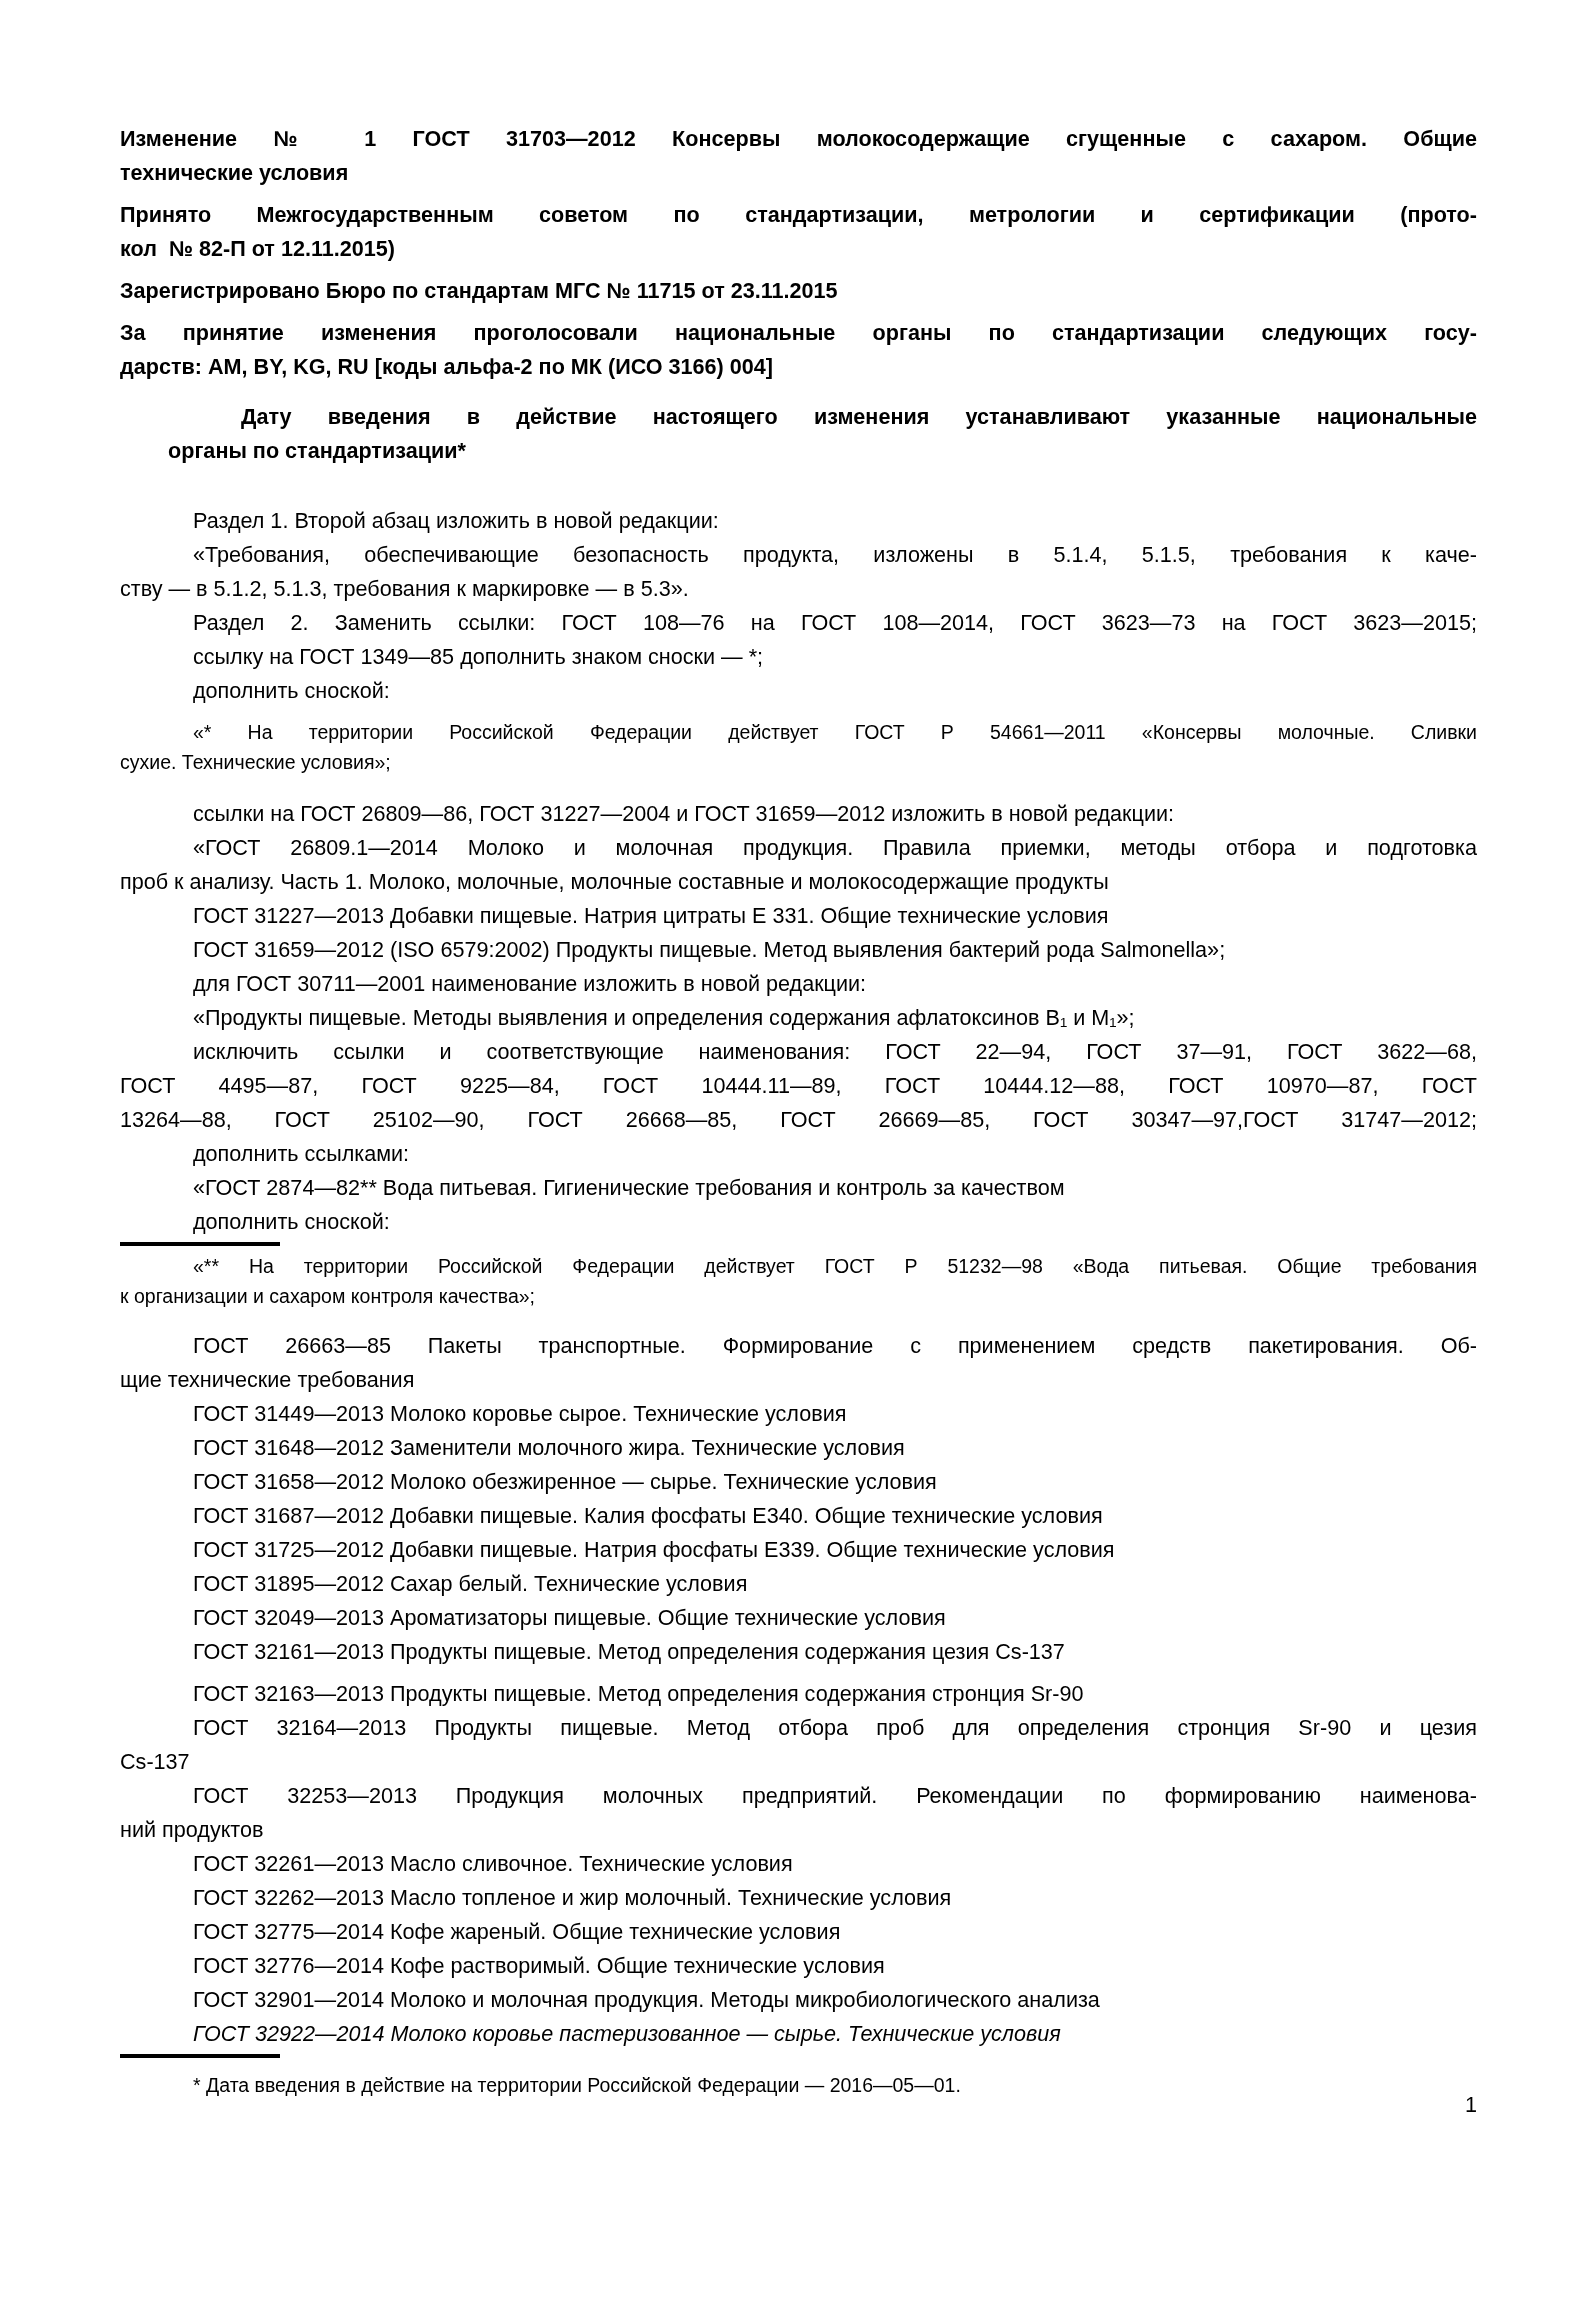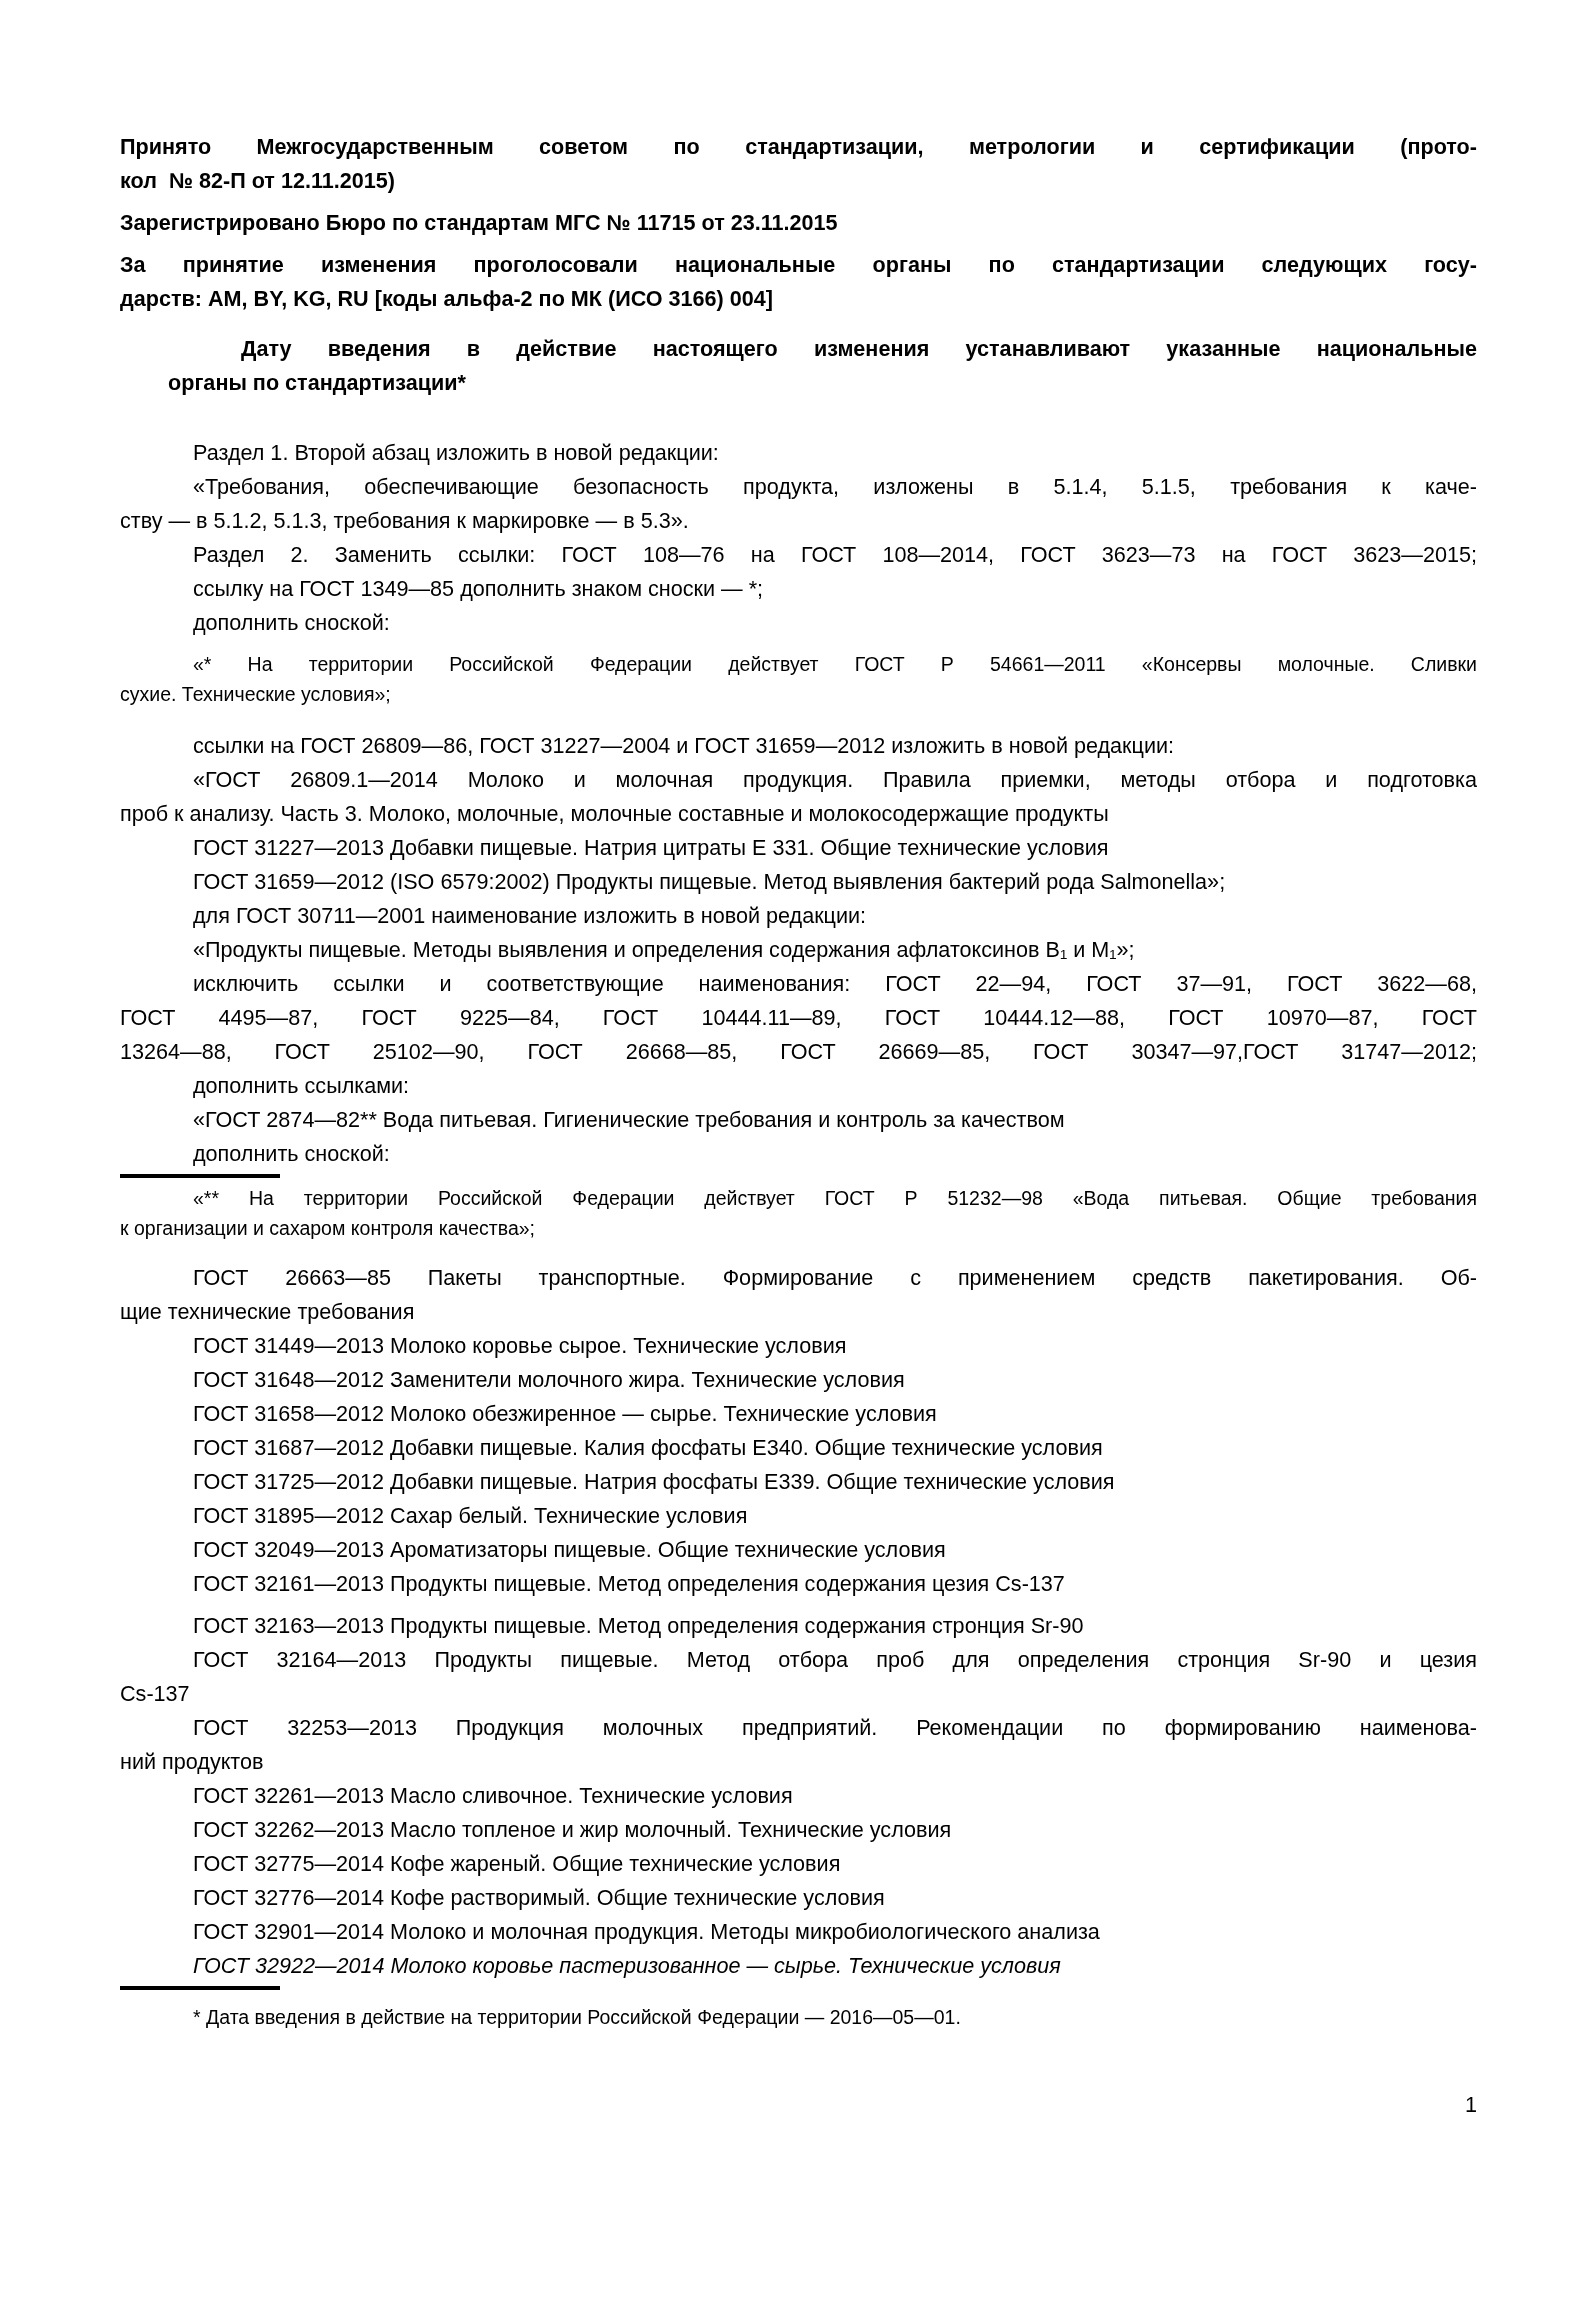--- a/index.html
+++ b/index.html
@@ -57,20 +57,24 @@
     text-align: right;
     font-size: 21.6px;
     line-height: 34px;
   }
 </style>
 </head>
 <body>
 
 <div class="page">
   <div id="doc">
+      <div class="para hdr" style="margin-top: 0px;">
+        <div class="ln j">Изменение № 1 ГОСТ 31703—2012 Консервы молокосодержащие сгущенные с сахаром. Общие</div>
+        <div class="ln">технические условия</div>
+      </div>
       <div class="para hdr" style="margin-top: 8px;">
         <div class="ln j">Принято Межгосударственным советом по стандартизации, метрологии и сертификации (прото-</div>
         <div class="ln">кол&nbsp;&nbsp;№ 82-П от 12.11.2015)</div>
       </div>
       <div class="para hdr" style="margin-top: 8px;">
         <div class="ln">Зарегистрировано Бюро по стандартам МГС № 11715 от 23.11.2015</div>
       </div>
       <div class="para hdr" style="margin-top: 8px;">
         <div class="ln j">За принятие изменения проголосовали национальные органы по стандартизации следующих госу-</div>
         <div class="ln">дарств: AM, BY, KG, RU [коды альфа-2 по МК (ИСО 3166) 004]</div>
@@ -97,21 +101,21 @@
       </div>
       <div class="para fn" style="margin-top: 8.8px;">
         <div class="ln j indent">«* На территории Российской Федерации действует ГОСТ Р 54661—2011 «Консервы молочные. Сливки</div>
         <div class="ln">сухие. Технические условия»;</div>
       </div>
       <div class="para bdy" style="margin-top: 20px;">
         <div class="ln indent">ссылки на ГОСТ 26809—86, ГОСТ 31227—2004 и ГОСТ 31659—2012 изложить в новой редакции:</div>
       </div>
       <div class="para bdy" style="margin-top: 0px;">
         <div class="ln j indent">«ГОСТ 26809.1—2014 Молоко и молочная продукция. Правила приемки, методы отбора и подготовка</div>
-        <div class="ln">проб к анализу. Часть 3. Молоко, молочные, молочные составные и молокосодержащие продукты</div>
+        <div class="ln">проб к анализу. Часть 1. Молоко, молочные, молочные составные и молокосодержащие продукты</div>
       </div>
       <div class="para bdy" style="margin-top: 0px;">
         <div class="ln indent">ГОСТ 31227—2013 Добавки пищевые. Натрия цитраты Е 331. Общие технические условия</div>
       </div>
       <div class="para bdy" style="margin-top: 0px;">
         <div class="ln indent">ГОСТ 31659—2012 (ISO 6579:2002) Продукты пищевые. Метод выявления бактерий рода Salmonella»;</div>
       </div>
       <div class="para bdy" style="margin-top: 0px;">
         <div class="ln indent">для ГОСТ 30711—2001 наименование изложить в новой редакции:</div>
       </div>

